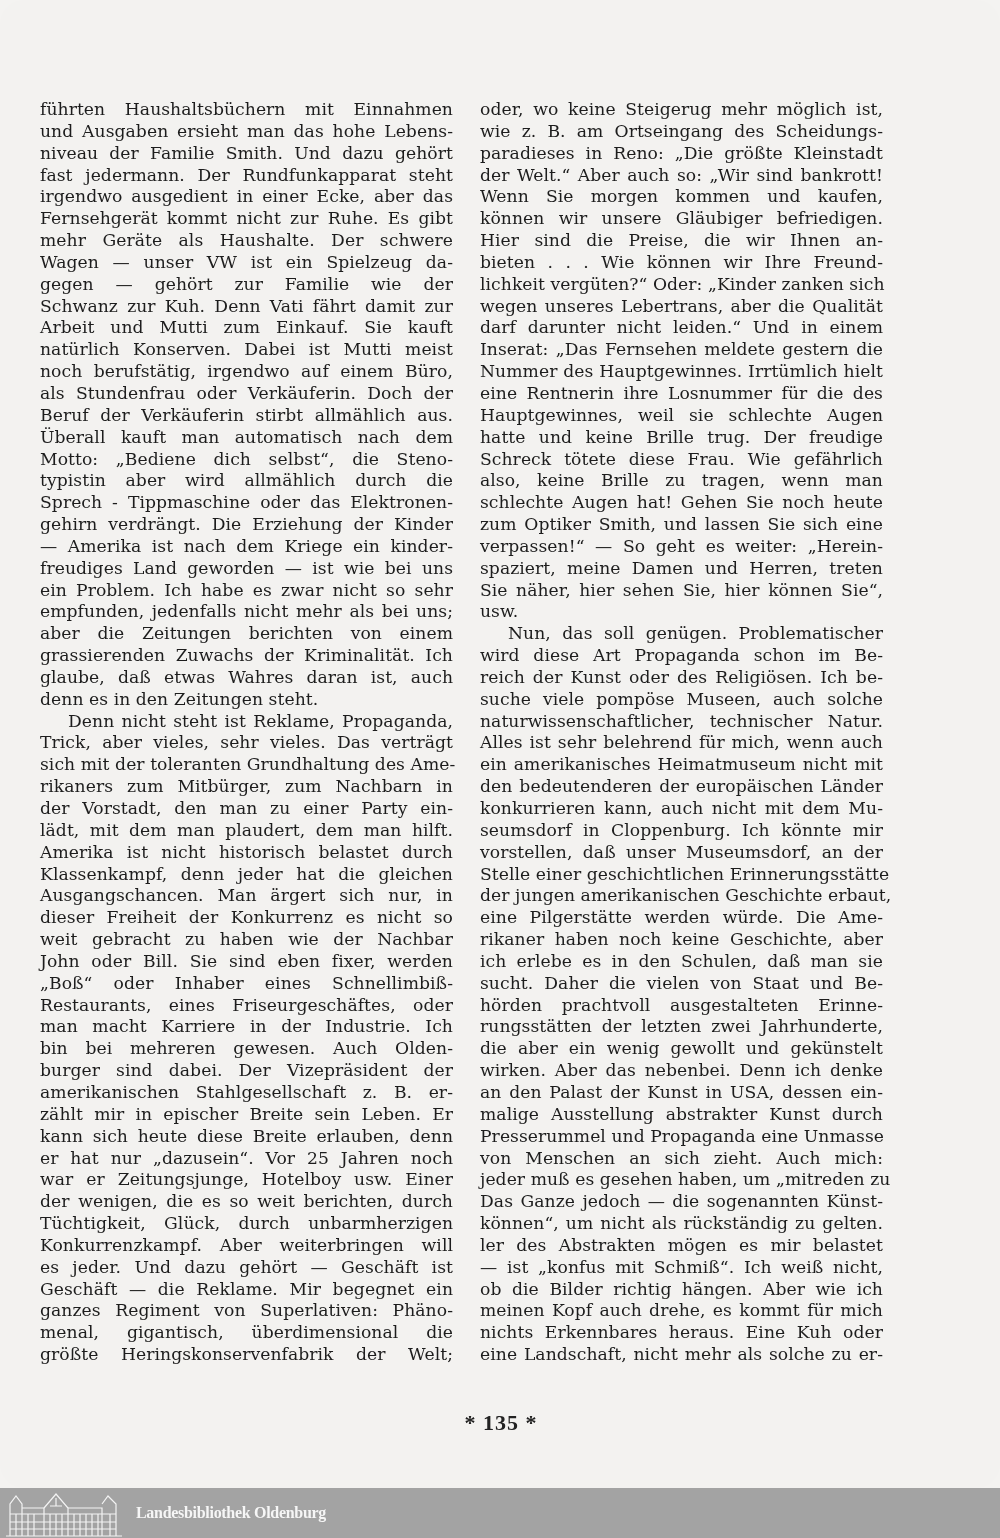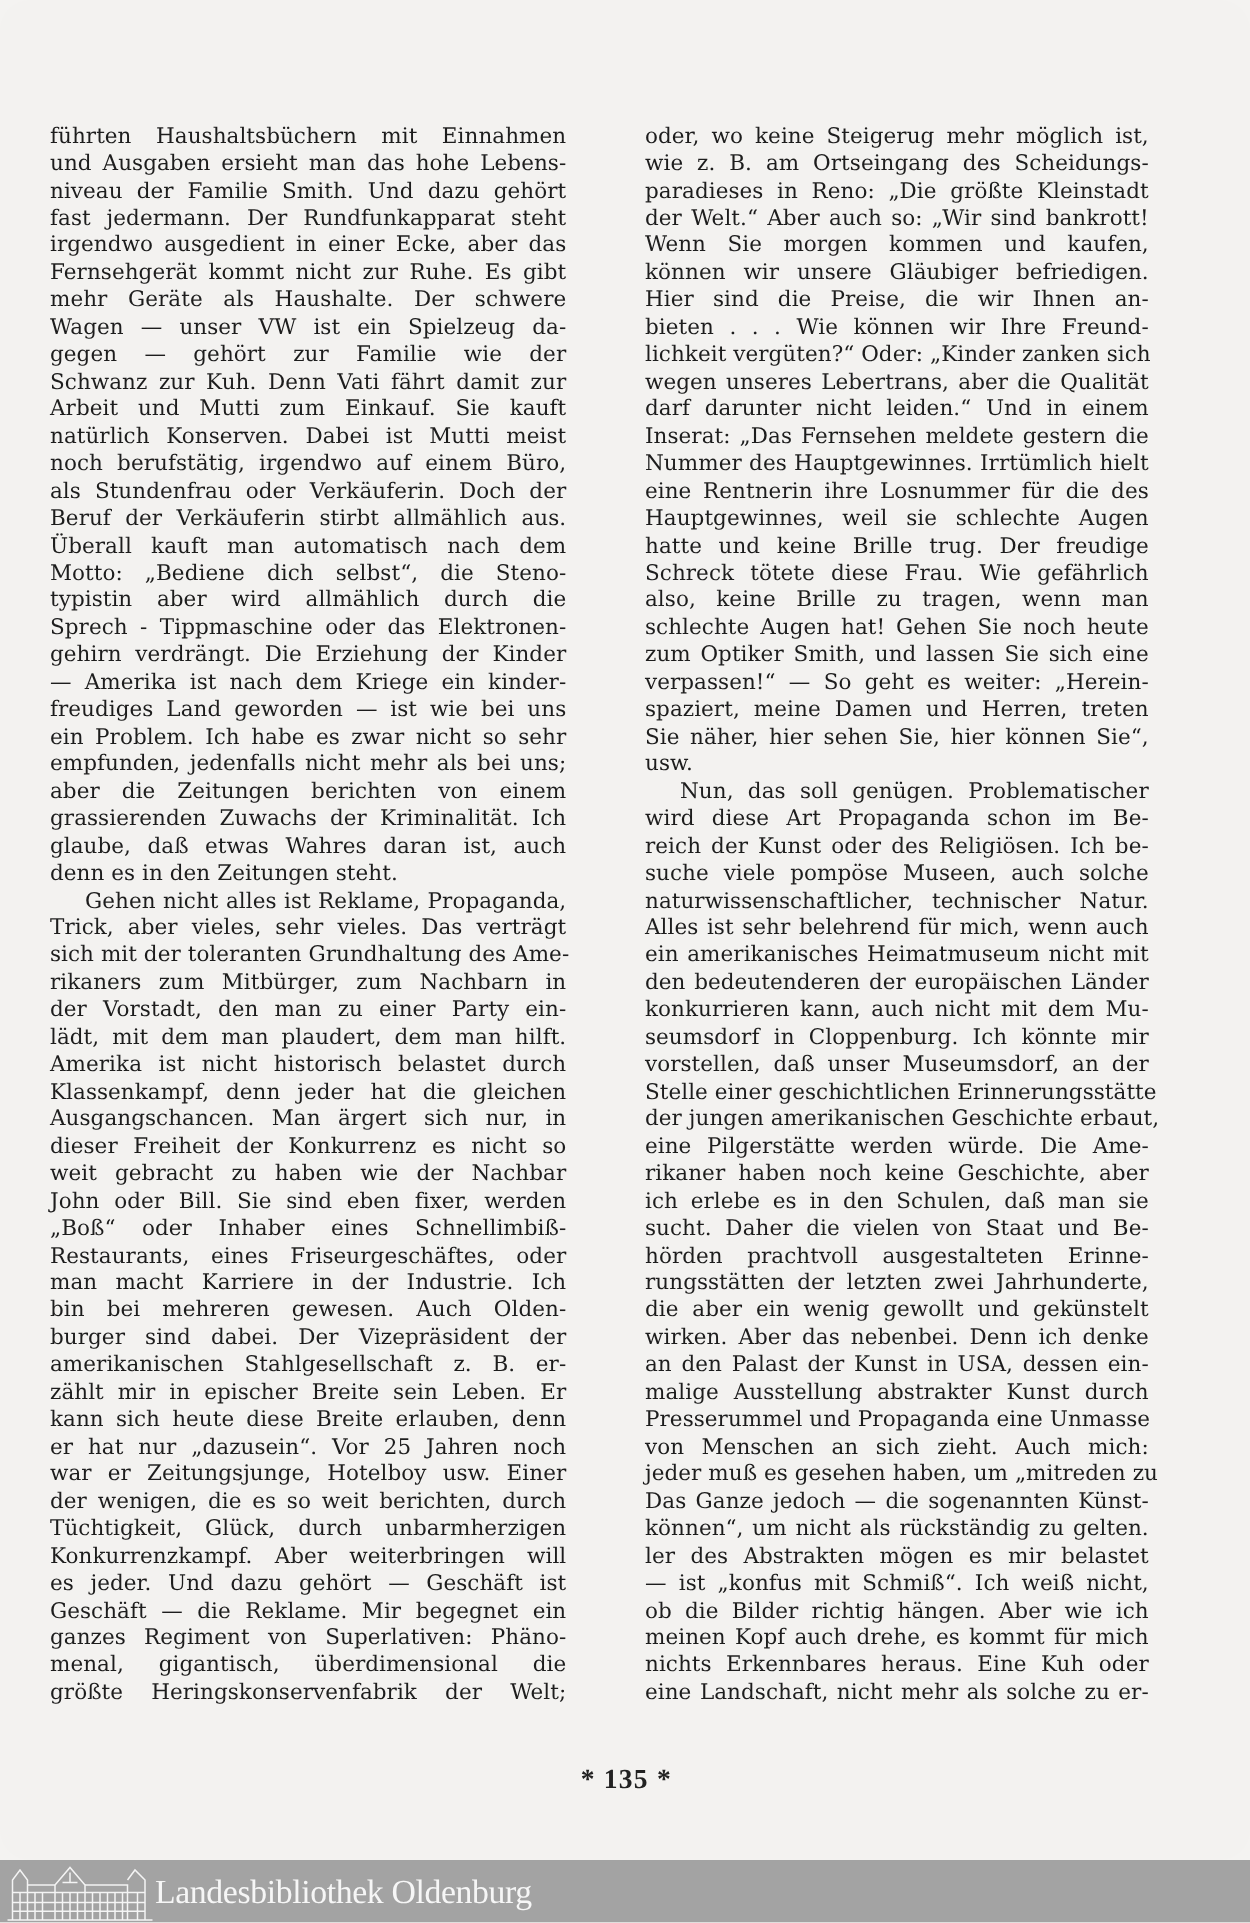--- a/index.html
+++ b/index.html
@@ -9,40 +9,41 @@
     font-family: "DejaVu Serif", "Liberation Serif", serif;
     color: #1d1d1d;
   }
   .page { position: absolute; left: 0; top: 0; width: 1000px; height: 1488px; background: #f3f2f0; border-radius: 24px; }
   .col {
     position: absolute; top: 99px;
     font-size: 17.2px; line-height: 21.85px;
     text-align: justify; letter-spacing: 0.05px;
   }
   .col.left { left: 40px; width: 413px; }
-  .col.right { left: 480px; width: 403px; margin-left: 36px; }
+  .col.right { left: 480px; width: 403px; }
   .line {
     display: block; height: 21.85px; white-space: nowrap;
     text-align: justify; text-align-last: justify;
   }
   .line.last { text-align-last: left; }
   .line.indent { padding-left: 28px; }
   .page-number {
     position: absolute; top: 1410px; left: 1px; width: 1000px; text-align: center;
     font-family: "Liberation Serif", serif; font-size: 22px; font-weight: bold; color: #222;
     letter-spacing: 1px;
   }
   .footer {
     position: absolute; left: 0; top: 1488px; width: 1000px; height: 50px; background: #a3a3a3;
     display: flex; align-items: center;
   }
   .footer .logo { margin-left: 4px; width: 120px; height: 50px; }
   .footer .lib-name {
-    color: #f6f6f6; font-family: "Liberation Serif", serif; font-size: 27px;
+    margin-left: 12px; color: #f6f6f6; font-family: "Liberation Serif", serif; font-size: 16px;
     letter-spacing: -0.3px;
+    font-weight: bold;
   }
 </style>
 </head>
 <body>
 
 <div class="page">
   <div class="col left" id="col-left">
       <span class="line">führten Haushaltsbüchern mit Einnahmen</span>
       <span class="line">und Ausgaben ersieht man das hohe Lebens-</span>
       <span class="line">niveau der Familie Smith. Und dazu gehört</span>
@@ -64,21 +65,21 @@
       <span class="line">Sprech - Tippmaschine oder das Elektronen-</span>
       <span class="line">gehirn verdrängt. Die Erziehung der Kinder</span>
       <span class="line">— Amerika ist nach dem Kriege ein kinder-</span>
       <span class="line">freudiges Land geworden — ist wie bei uns</span>
       <span class="line">ein Problem. Ich habe es zwar nicht so sehr</span>
       <span class="line">empfunden, jedenfalls nicht mehr als bei uns;</span>
       <span class="line">aber die Zeitungen berichten von einem</span>
       <span class="line">grassierenden Zuwachs der Kriminalität. Ich</span>
       <span class="line">glaube, daß etwas Wahres daran ist, auch</span>
       <span class="line last">denn es in den Zeitungen steht.</span>
-      <span class="line indent">Gehen nicht alles ist Reklame, Propaganda,</span>
+      <span class="line indent">Denn nicht steht ist Reklame, Propaganda,</span>
       <span class="line">Trick, aber vieles, sehr vieles. Das verträgt</span>
       <span class="line">sich mit der toleranten Grundhaltung des Ame-</span>
       <span class="line">rikaners zum Mitbürger, zum Nachbarn in</span>
       <span class="line">der Vorstadt, den man zu einer Party ein-</span>
       <span class="line">lädt, mit dem man plaudert, dem man hilft.</span>
       <span class="line">Amerika ist nicht historisch belastet durch</span>
       <span class="line">Klassenkampf, denn jeder hat die gleichen</span>
       <span class="line">Ausgangschancen. Man ärgert sich nur, in</span>
       <span class="line">dieser Freiheit der Konkurrenz es nicht so</span>
       <span class="line">weit gebracht zu haben wie der Nachbar</span>

